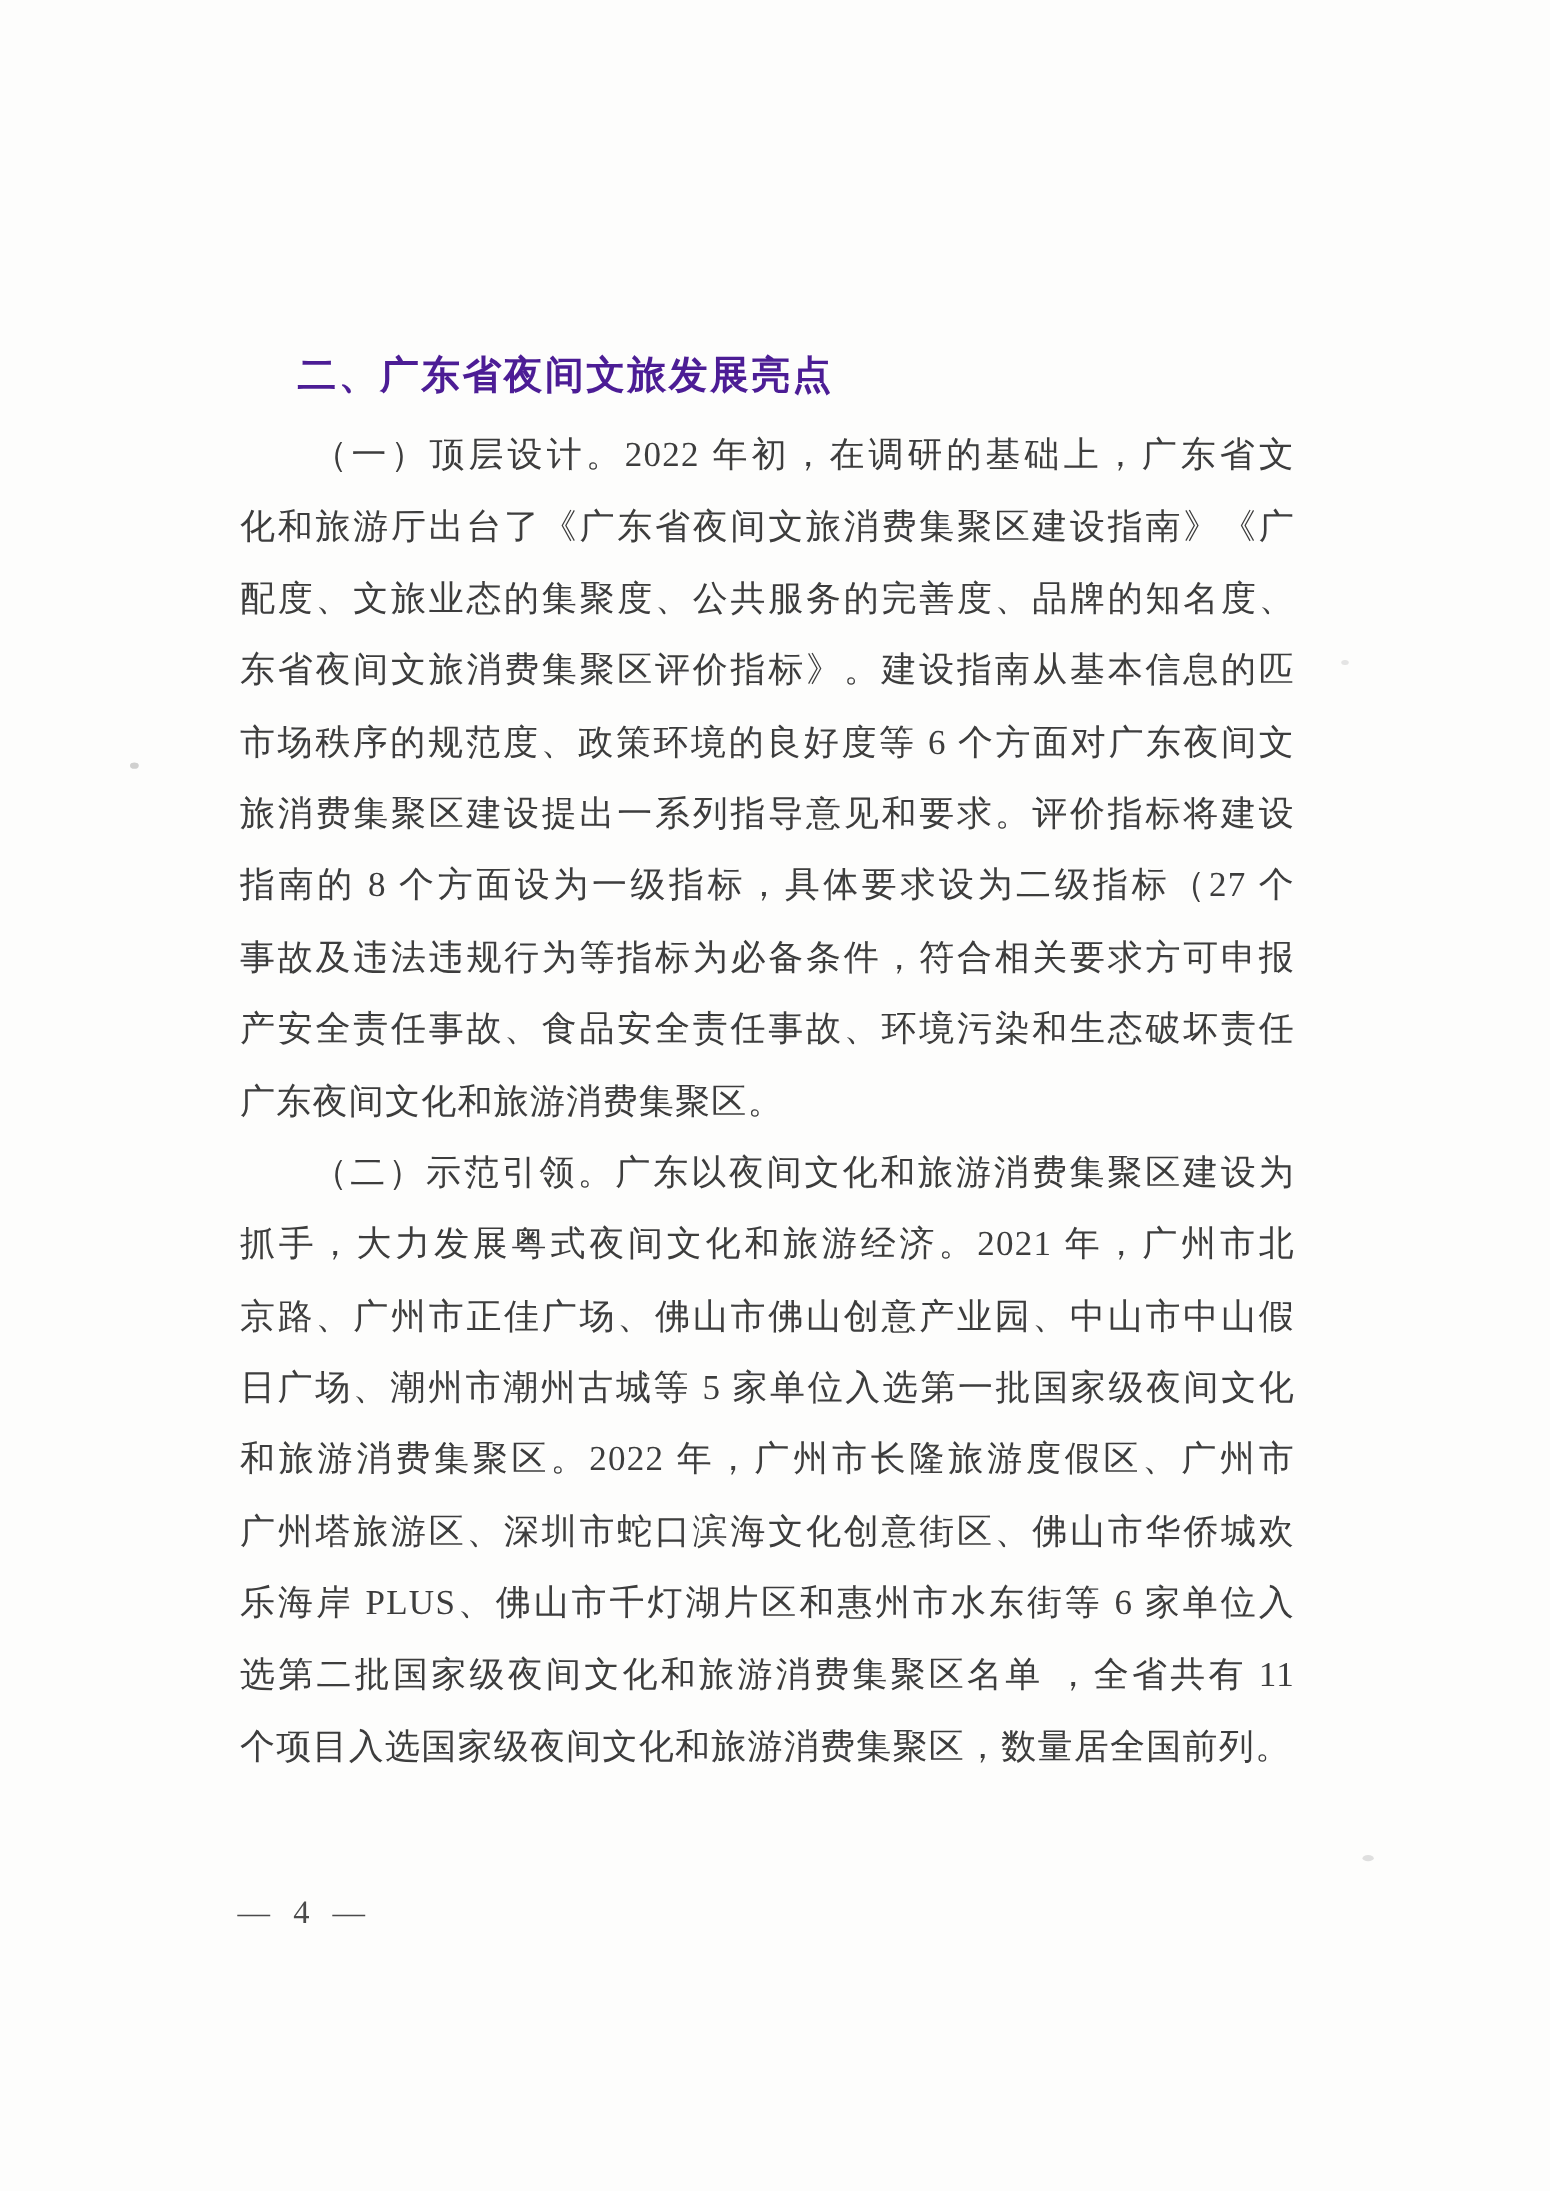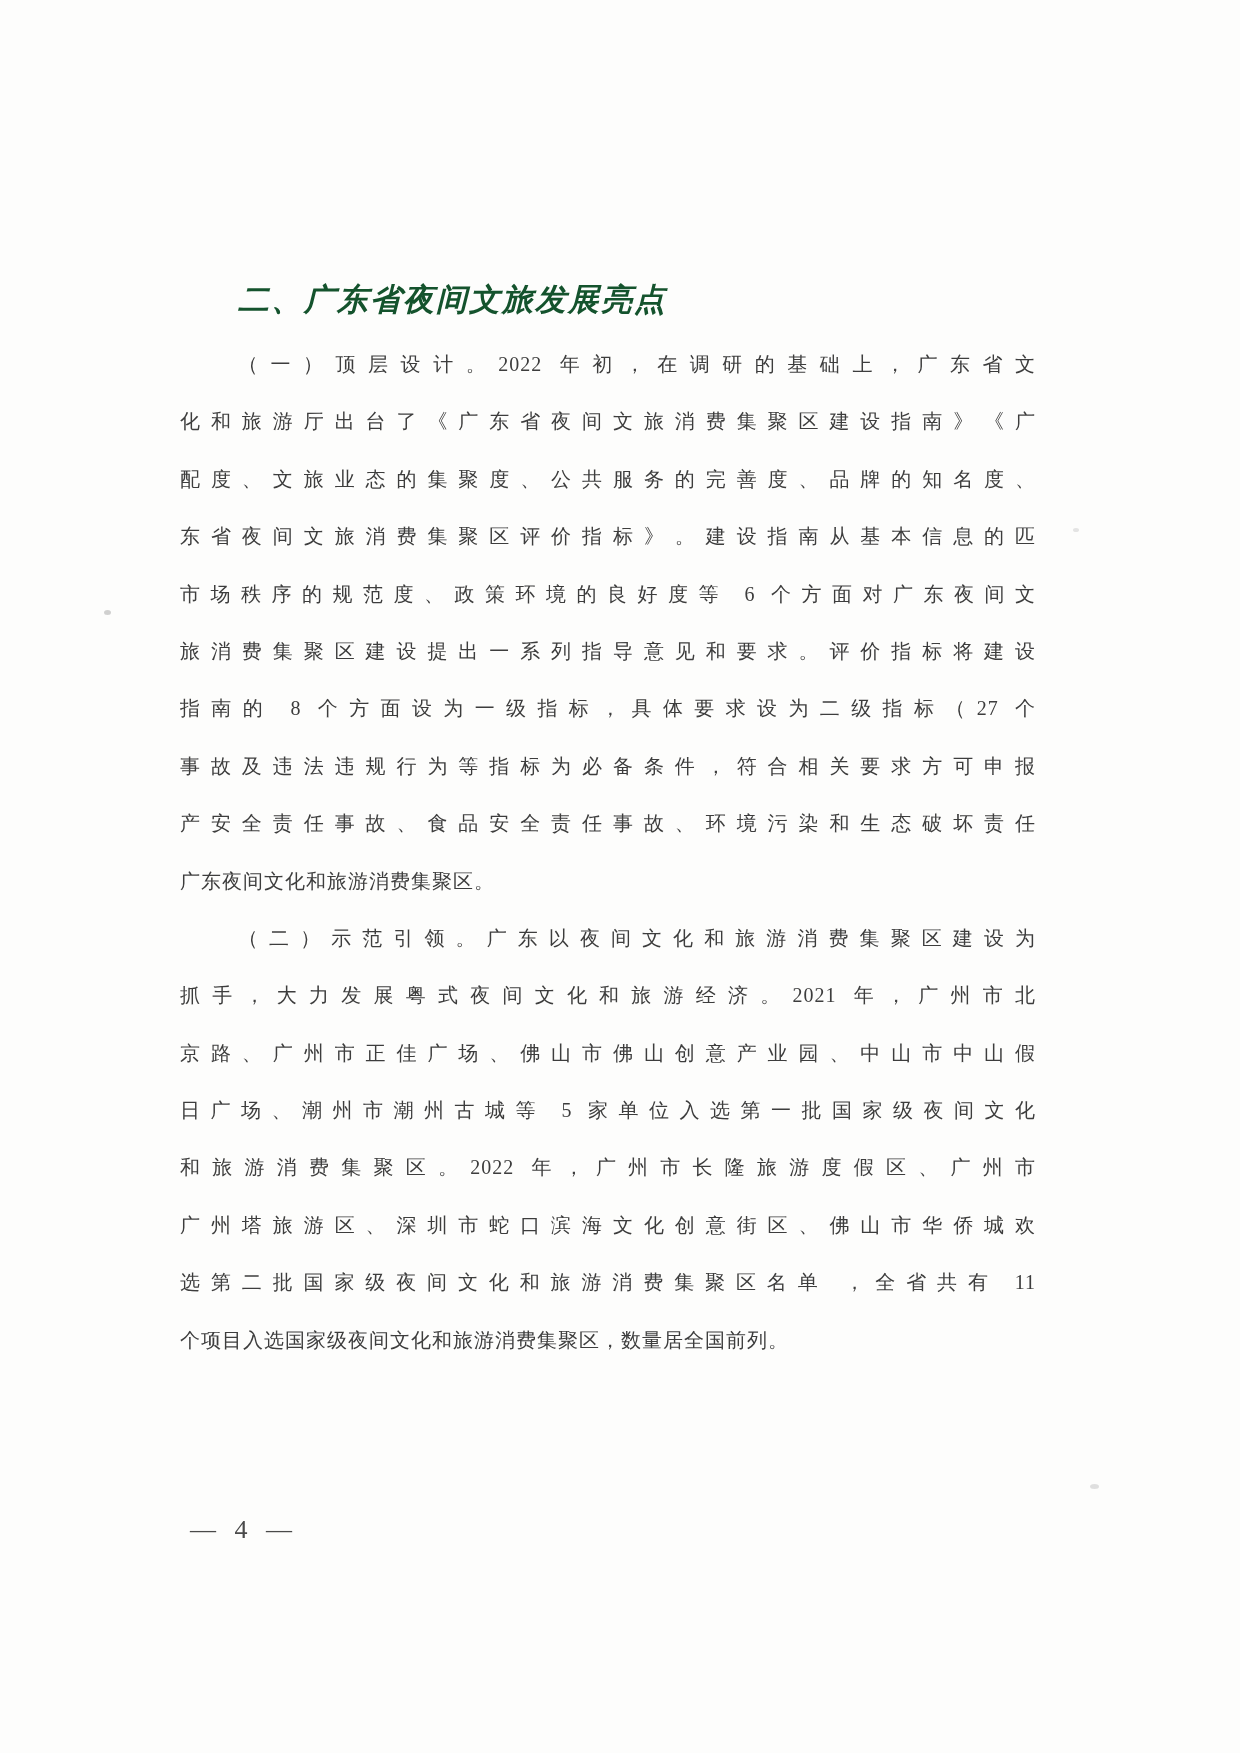--- a/index.html
+++ b/index.html
@@ -23,33 +23,33 @@
     width: 856px;
   }
   .heading {
     margin: 0 0 14px 0;
     text-indent: 58px;
     font-family: "Liberation Sans", sans-serif;
     font-weight: 700;
     font-size: 31px;
     line-height: 44px;
     letter-spacing: 2px;
-    color: #14532d;
-    font-style: italic;
+    color: #4c1d95;
   }
   .line {
-    font-size: 20px;
+    font-size: 28px;
     height: 57.4px;
     line-height: 57.4px;
     letter-spacing: 1px;
     text-align: justify;
     text-align-last: justify;
     text-justify: inter-character;
     overflow: hidden;
     color: #3d3d3d;
+    margin-left: 12px;
   }
   .line.first {
     text-indent: 58px;
   }
   .line.last {
     text-align: right;
     text-align-last: left;
   }
   .footer {
     position: absolute;
@@ -86,20 +86,21 @@
         <div class="line">指南的 8 个方面设为一级指标，具体要求设为二级指标（27 个</div>
         <div class="line">事故及违法违规行为等指标为必备条件，符合相关要求方可申报</div>
         <div class="line">产安全责任事故、食品安全责任事故、环境污染和生态破坏责任</div>
         <div class="line last">广东夜间文化和旅游消费集聚区。</div>
         <div class="line first">（二）示范引领。广东以夜间文化和旅游消费集聚区建设为</div>
         <div class="line">抓手，大力发展粤式夜间文化和旅游经济。2021 年，广州市北</div>
         <div class="line">京路、广州市正佳广场、佛山市佛山创意产业园、中山市中山假</div>
         <div class="line">日广场、潮州市潮州古城等 5 家单位入选第一批国家级夜间文化</div>
         <div class="line">和旅游消费集聚区。2022 年，广州市长隆旅游度假区、广州市</div>
         <div class="line">广州塔旅游区、深圳市蛇口滨海文化创意街区、佛山市华侨城欢</div>
+        <div class="line">乐海岸 PLUS、佛山市千灯湖片区和惠州市水东街等 6 家单位入</div>
         <div class="line">选第二批国家级夜间文化和旅游消费集聚区名单 ，全省共有 11</div>
         <div class="line last">个项目入选国家级夜间文化和旅游消费集聚区，数量居全国前列。</div>
       </div>
   </div>
   <div class="footer">— 4 —</div>
   <div class="speck s1"></div>
   <div class="speck s2"></div>
   <div class="speck s3"></div>
 </div>
 

